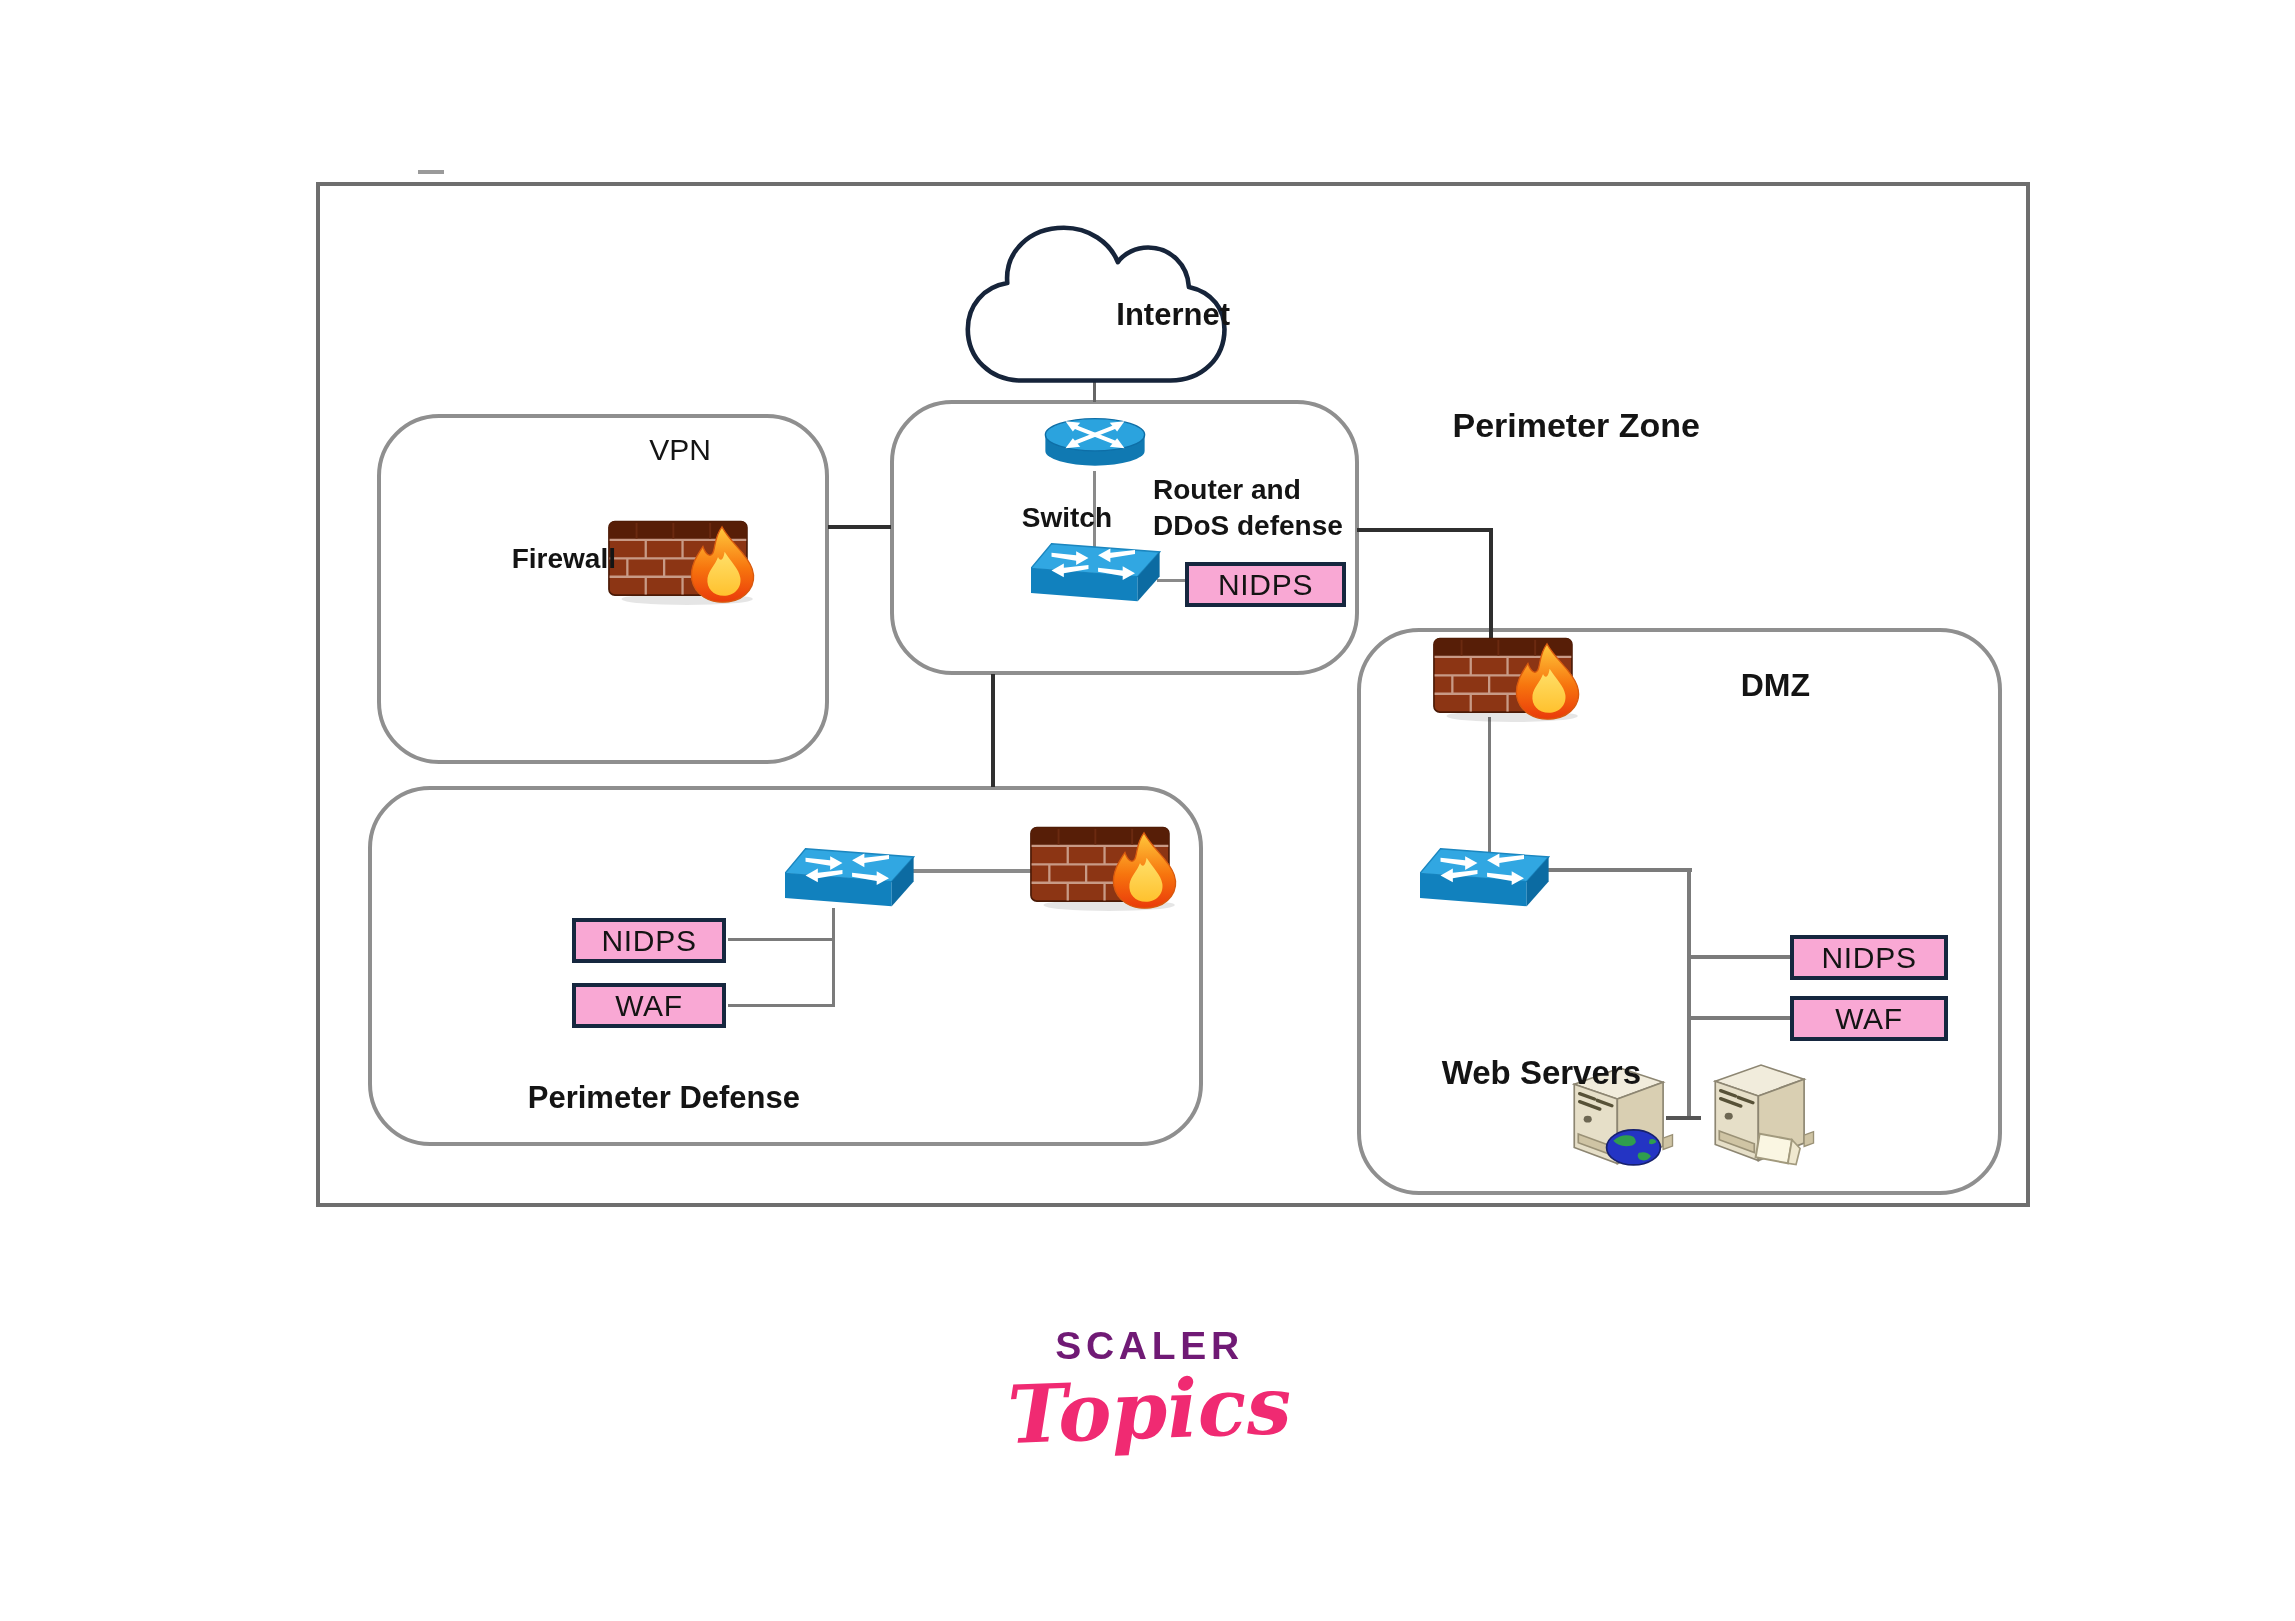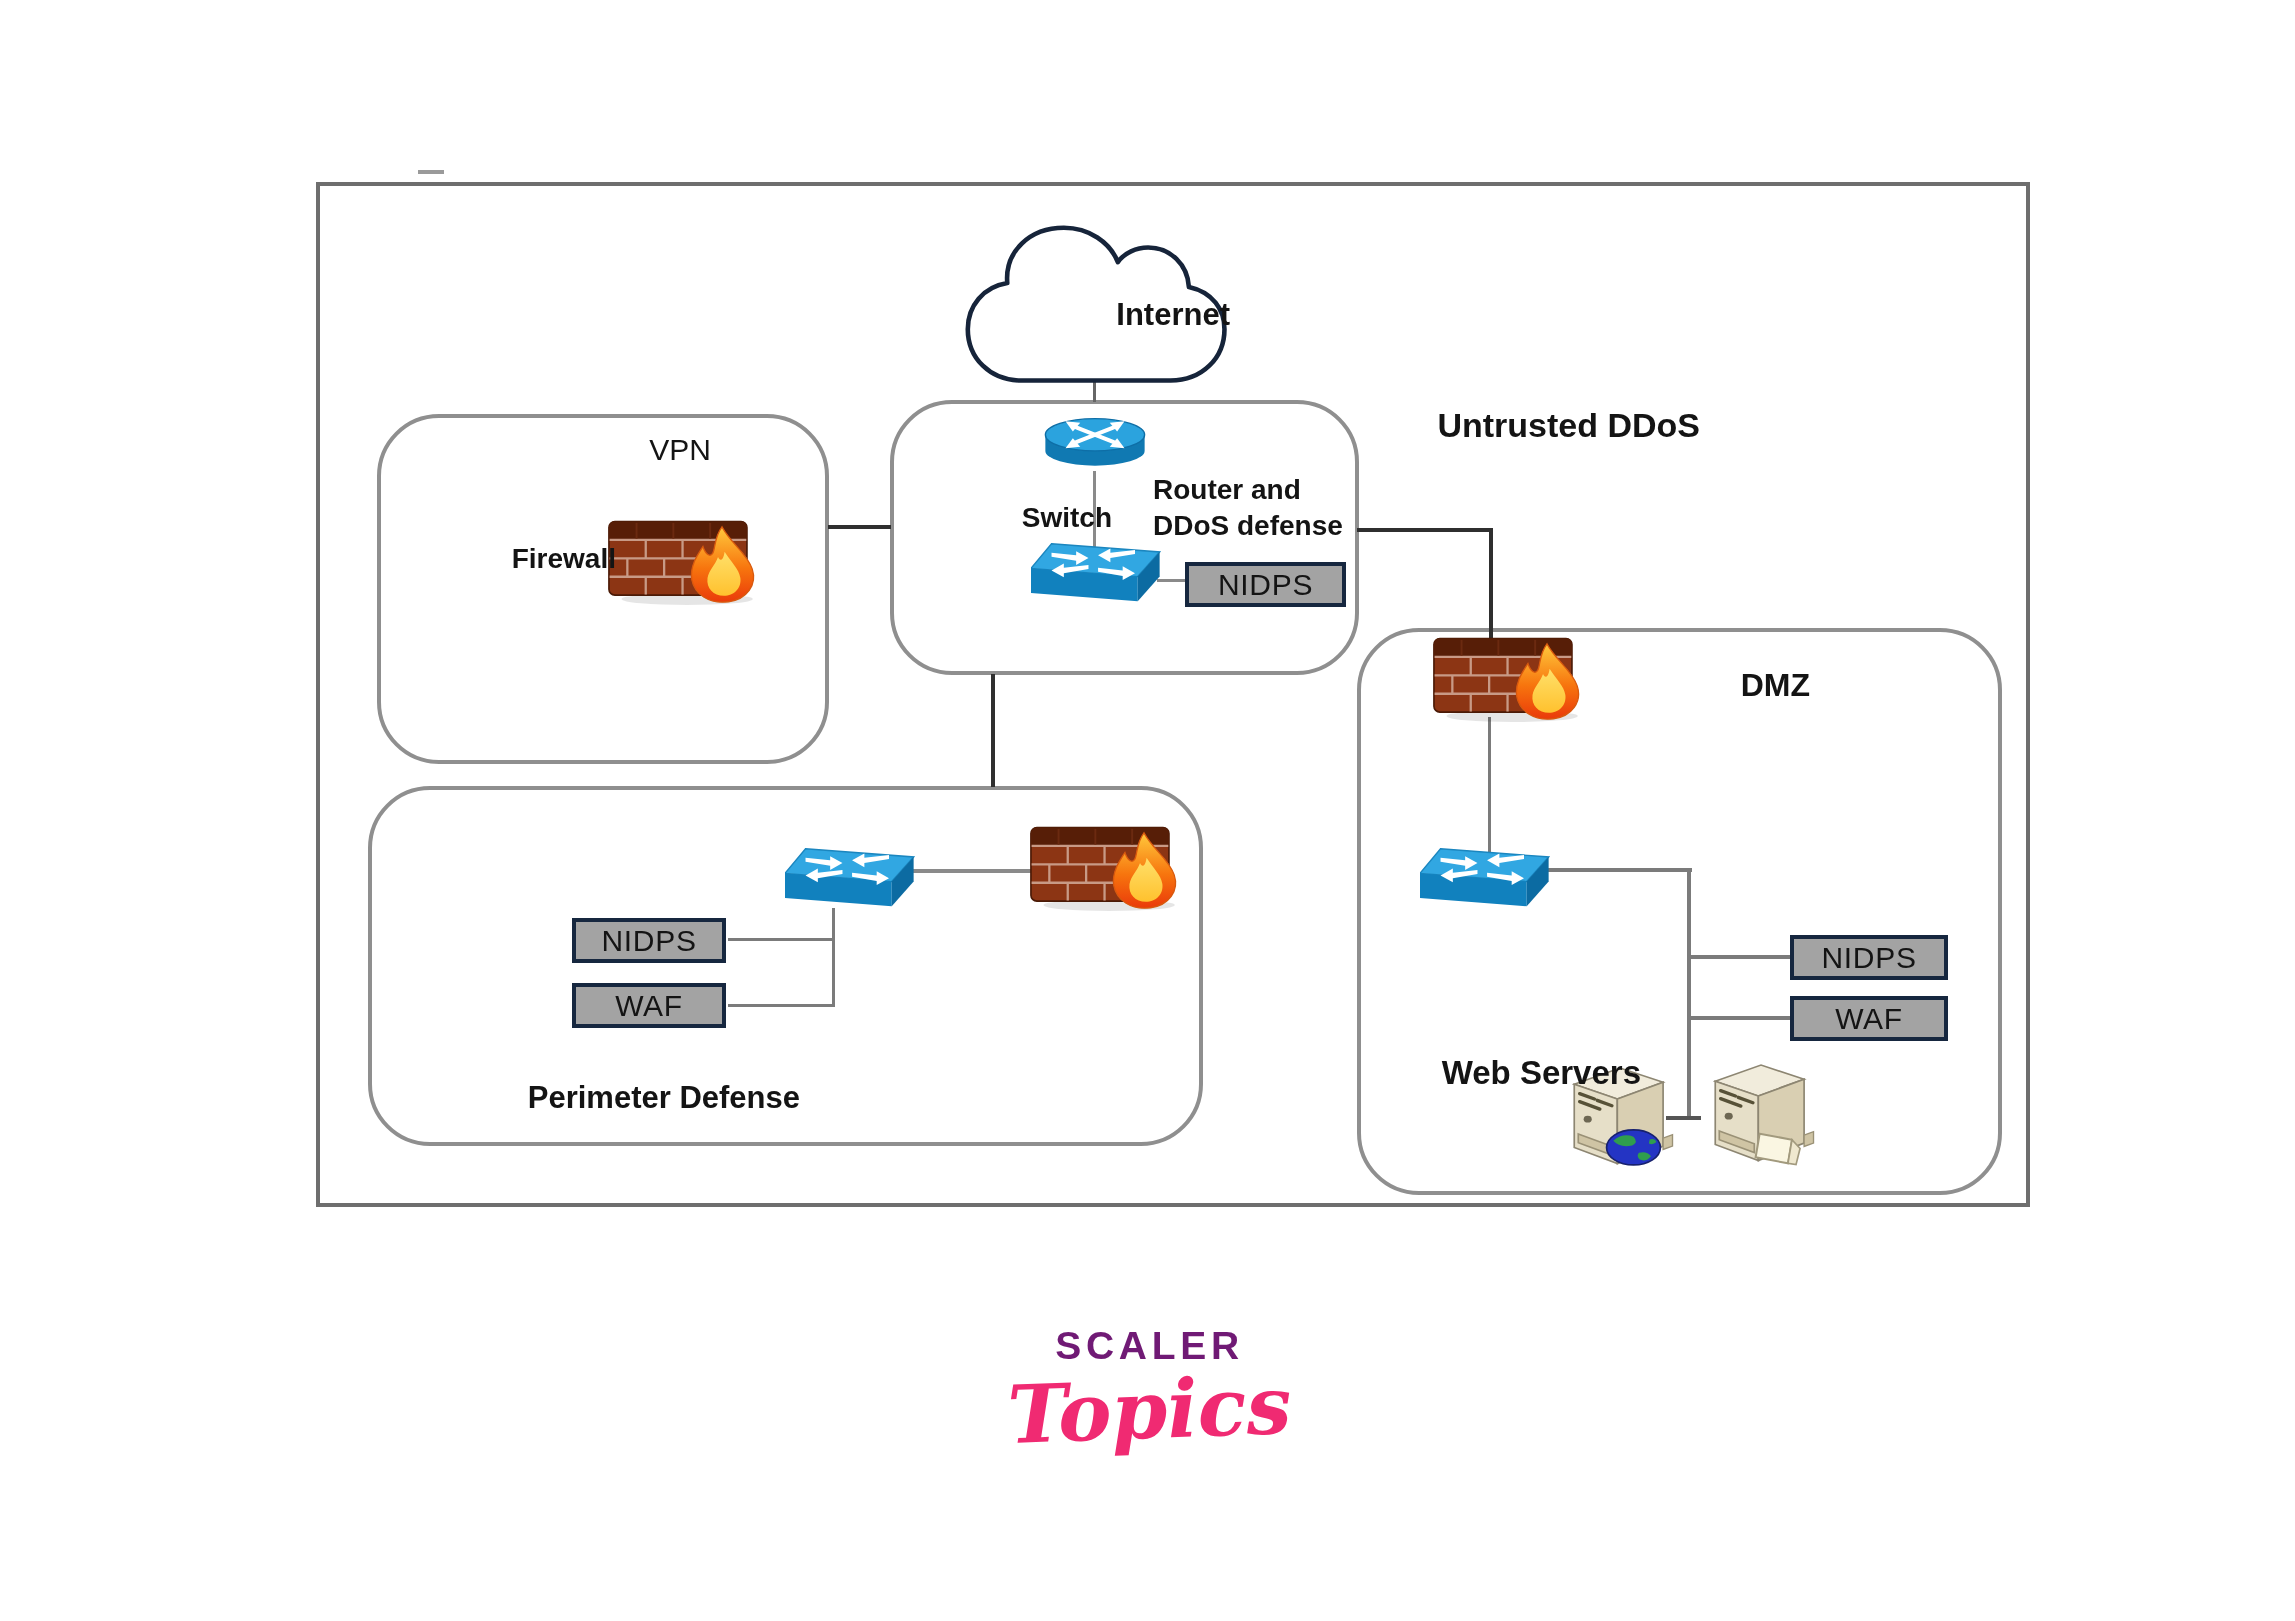--- a/index.html
+++ b/index.html
@@ -1,21 +1,21 @@
 <!DOCTYPE html>
 <html style="font-size:10.8px"><head>
 <meta charset="utf-8">
 <style>
   html,body{margin:0;padding:0;background:#ffffff;}
   .canvas{position:relative;width:2295px;height:1622px;background:#ffffff;overflow:hidden;
           font-family:"Liberation Sans","DejaVu Sans",sans-serif;color:#141414;}
   .rbox{position:absolute;background:#ffffff;border:4px solid #8f8f8f;border-radius:62px;box-sizing:border-box;}
   .outer{position:absolute;border:4.7px solid #6e6e6e;background:transparent;box-sizing:border-box;}
   .line{position:absolute;}
-  .tag{position:absolute;background:#a3a3a3;border:4px solid #16273f;box-sizing:border-box;
+  .tag{position:absolute;background:#f9a8d4;border:4px solid #16273f;box-sizing:border-box;
        display:flex;align-items:center;justify-content:center;font-size:30px;font-weight:400;letter-spacing:0.7px;}
   .lbl{position:absolute;text-align:right;white-space:nowrap;}
   .icon{position:absolute;}
   .icon svg{display:block;width:100%;height:100%;}
   .brand1{position:absolute;text-align:center;font-weight:800;letter-spacing:4.7px;color:#701a75;font-size:39px;}
   .brand2{position:absolute;text-align:center;font-family:"DejaVu Serif","Liberation Serif",serif;
           font-style:italic;font-weight:700;font-size:80px;color:#f02a72;transform:rotate(-2deg);}
 </style>
 </head>
 <body>
@@ -217,21 +217,21 @@
   </div>
 
   <div class="lbl" style="left:960px;top:297px;width:270px;font-size:31px;font-weight:700;">Internet</div>
   <div class="lbl" style="left:441px;top:433px;width:270px;font-size:30px;font-weight:400;">VPN</div>
   <div class="lbl" style="left:346px;top:543px;width:270px;font-size:28px;font-weight:600;">Firewall</div>
   <div class="lbl" style="left:826px;top:502px;width:286px;font-size:28px;font-weight:700;">Switch</div>
   <div class="lbl" style="left:1153px;top:472px;width:283px;font-size:28px;font-weight:600;text-align:left;line-height:36px;">
     <span style="display:block">Router and</span>
     <span style="display:block">DDoS defense</span>
   </div>
-  <div class="lbl" style="left:1363px;top:406px;width:337px;font-size:34px;font-weight:700;">Untrusted DDoS</div>
+  <div class="lbl" style="left:1363px;top:406px;width:337px;font-size:34px;font-weight:700;">Perimeter Zone</div>
   <div class="lbl" style="left:1608px;top:667px;width:202px;font-size:32px;font-weight:700;">DMZ</div>
   <div class="lbl" style="left:1439px;top:1054px;width:202px;font-size:33px;font-weight:700;">Web Servers</div>
   <div class="lbl" style="left:463px;top:1080px;width:337px;font-size:31px;font-weight:700;">Perimeter Defense</div>
 
   <div class="brand1" style="left:981px;top:1324px;width:337px;">SCALER</div>
   <div class="brand2" style="left:981px;top:1363px;width:337px;">Topics</div>
 
 </div>
 
 

